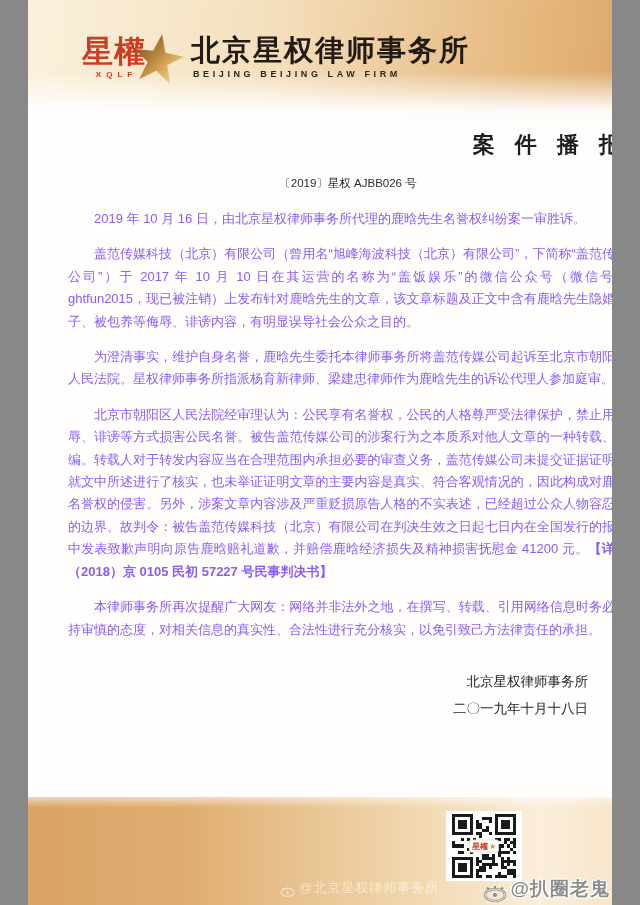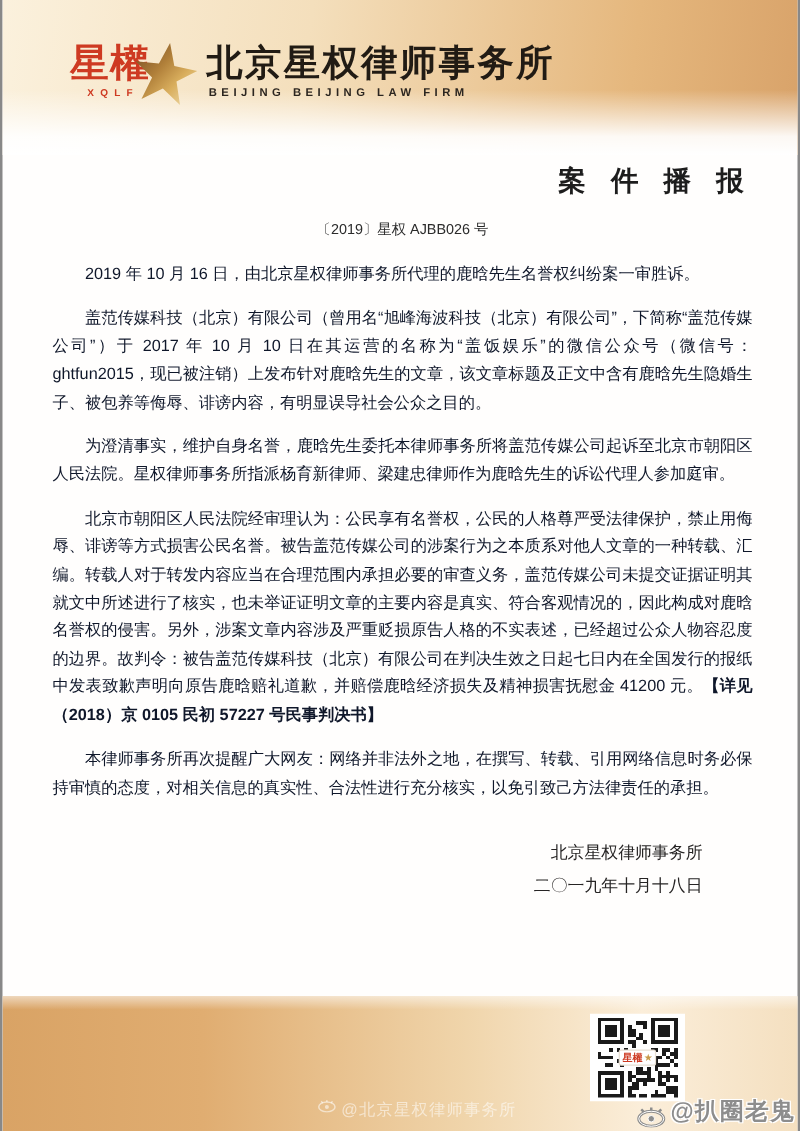--- a/index.html
+++ b/index.html
@@ -1,18 +1,18 @@
 <!DOCTYPE html>
 <html><head>
 <meta charset="utf-8">
 <style>
   * { margin:0; padding:0; box-sizing:border-box; }
   html,body { background:#888; }
   .page {
-    position:relative; width:636px; height:905px; margin:0 auto;
+    position:relative; width:584px; height:905px; margin:0 auto;
     background:#fffefd; overflow:hidden;
     font-family:"Liberation Sans", sans-serif;
   }
   
   .header {
     position:absolute; top:0; left:0; width:640px; height:124px;
     background:
       linear-gradient(to bottom, rgba(255,255,255,0) 58%, rgba(255,255,255,.92) 88%, #ffffff 100%),
       linear-gradient(97deg, #fbf1dd 0%, #f4dfbc 38%, #e5b77d 78%, #d8a269 100%);
   }
@@ -37,21 +37,21 @@
   .firm-en { font-size:9px; font-weight:bold; color:#2c2620; letter-spacing:3.6px; margin:3px 0 0 2px; }
   
   .doc { position:absolute; top:124px; left:40px; width:560px; color:#262424; }
   .title {
     text-align:right; font-size:22px; font-weight:bold; color:#1d1d1d;
     letter-spacing:7px; padding-left:7px; margin:6px 0 16px;
   }
   .case-no { text-align:center; font-size:11.5px; color:#2b2b2b; margin-bottom:17px; }
   .body p {
     font-size:13px; line-height:22.4px; text-align:justify; text-indent:2em;
-    margin-bottom:13px; color:#0f172a;
+    margin-bottom:13px; color:#8b5cf6;
   }
   .ref-bold { font-weight:bold; }
   .sign-block { margin-top:32px; text-align:right; padding-right:40px; font-size:13.5px; }
   .sign-line { margin-bottom:9px; }
   
   .bottom-band {
     position:absolute; left:0; bottom:0; width:640px; height:108px;
     background:
       linear-gradient(to bottom, rgba(255,255,255,.55) 0%, rgba(255,255,255,0) 10%),
       linear-gradient(to right, #d9a365 0%, #e0ad71 25%, #f0d5ab 58%, #fbeeda 80%, #f4dfbf 100%);
@@ -60,21 +60,21 @@
   .qr svg { width:100%; height:100%; display:block; }
   .qr-logo {
     position:absolute; left:50%; top:50%; transform:translate(-50%,-50%);
     background:#fff; border:1px solid #e8e0d4; border-radius:2px;
     padding:0 2px; display:flex; align-items:center; gap:1px; height:13px;
   }
   .qr-logo-chars { color:#ce3a22; font-size:8px; font-weight:bold; line-height:11px; }
   .qr-logo-star { color:#c89a4a; font-size:8px; line-height:11px; }
   
   .wm-center {
-    position:absolute; left:252px; bottom:8px; display:flex; align-items:flex-start; gap:4px;
+    position:absolute; left:252px; bottom:8px; display:flex; align-items:flex-end; gap:4px;
     color:rgba(255,255,255,.55); font-size:13px; letter-spacing:1px;
   }
   .wm-right {
     position:absolute; right:2px; bottom:3px; display:flex; align-items:flex-end; gap:2px;
     color:#8d8d8d; font-size:19px; font-weight:bold; letter-spacing:1px;
     text-shadow:-1px -1px 0 #fff, 1px -1px 0 #fff, -1px 1px 0 #fff, 1px 1px 0 #fff;
   }
   .wm-right svg, .wm-center svg { flex:none; }
 </style>
 </head>

